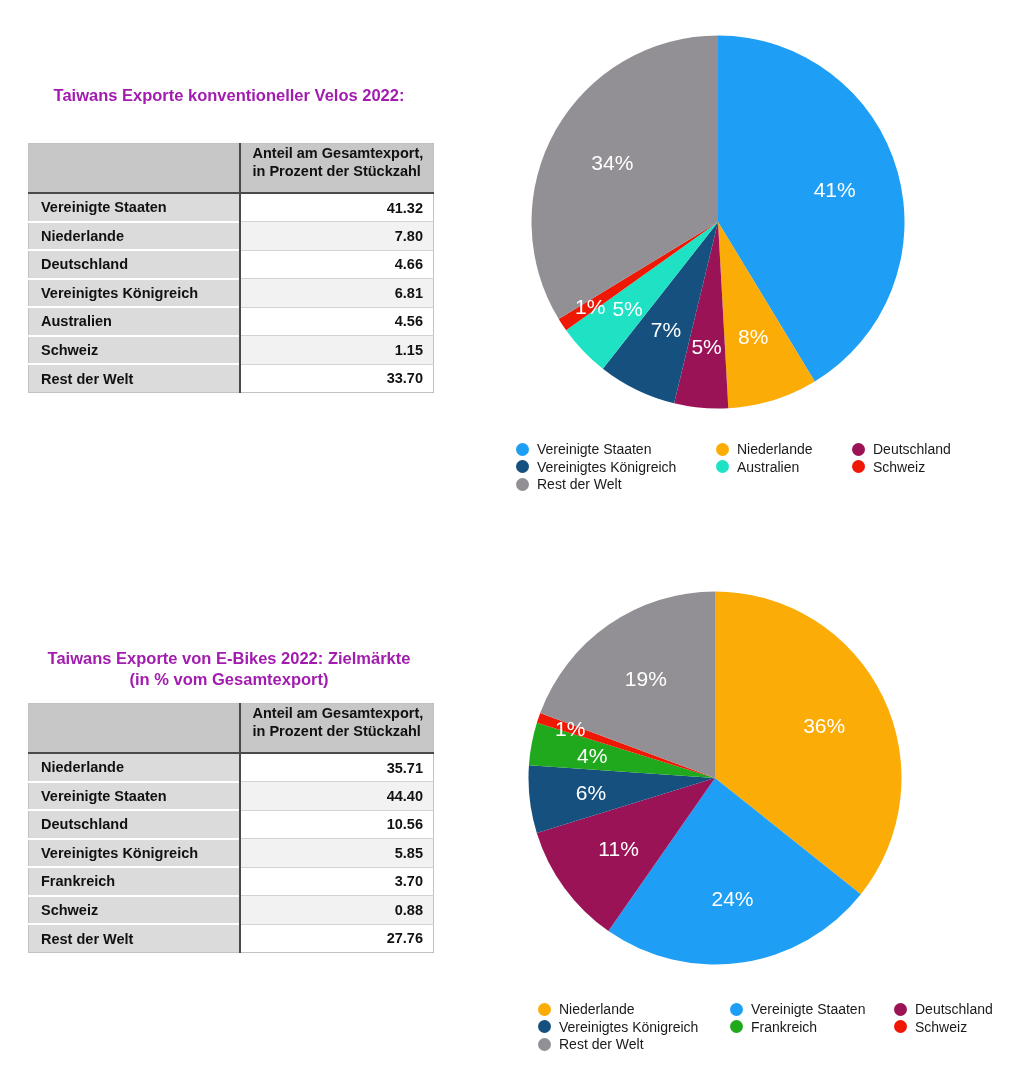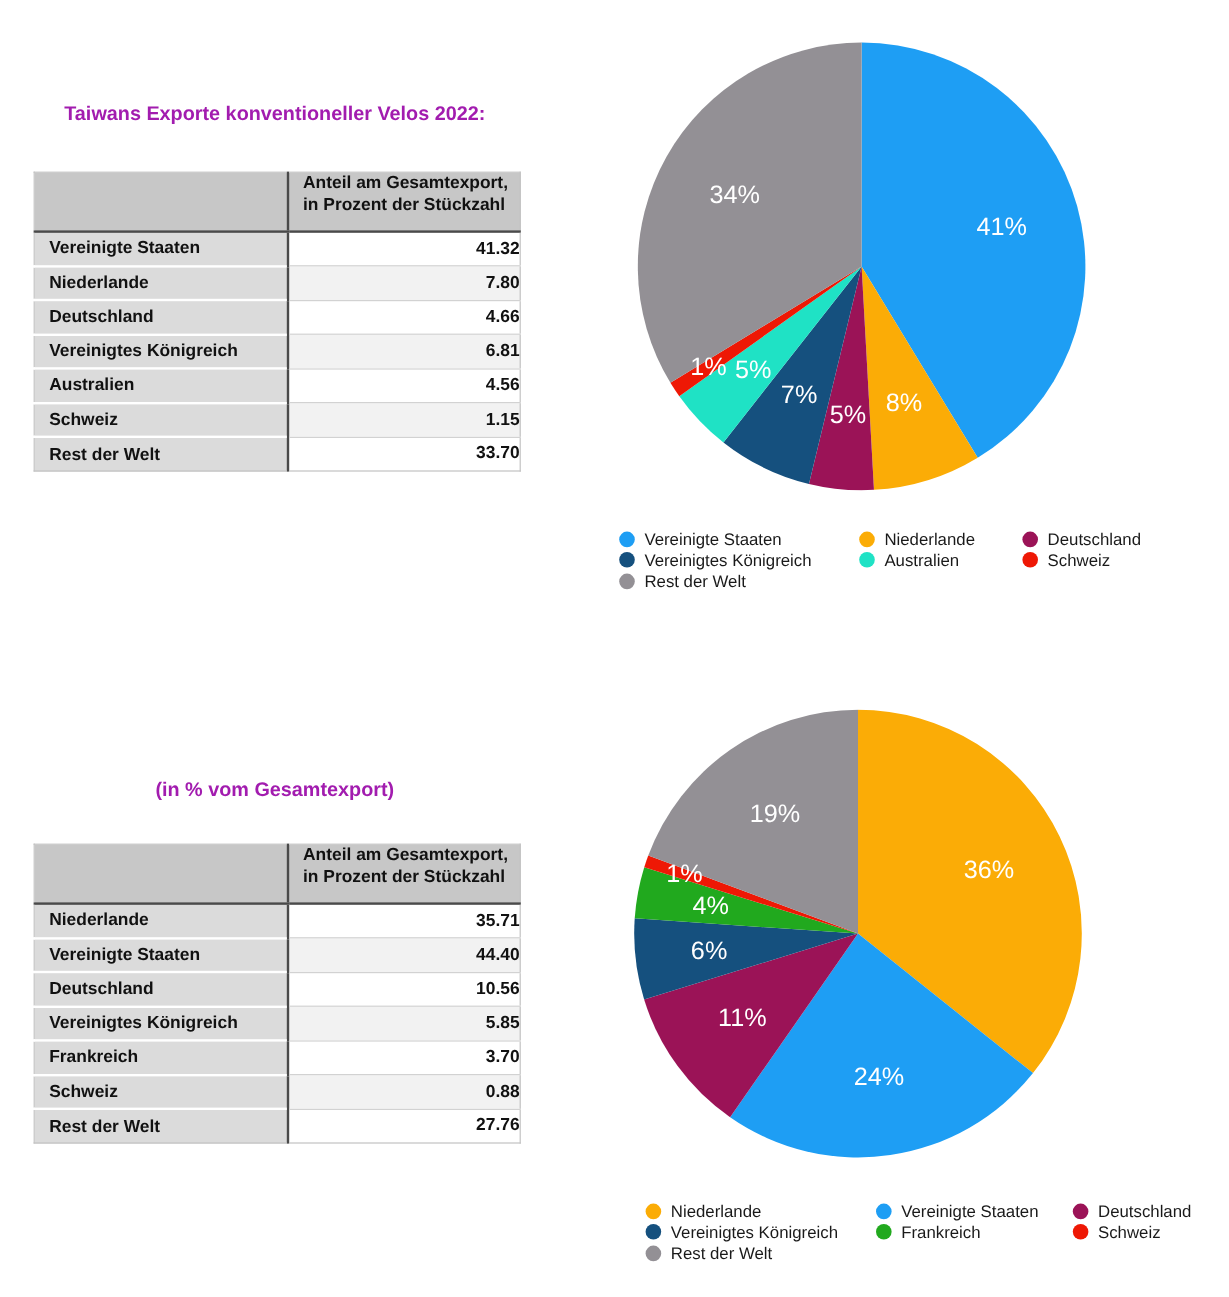--- a/index.html
+++ b/index.html
@@ -55,20 +55,21 @@
     vertical-align:middle;
   }
   .data-table td.c-label {
     background:#dbdbdb;
     padding-left:12px;
     border-top:2px solid #ffffff;
   }
   .data-table td.c-value {
     background:#ffffff;
     text-align:right;
+    padding-right:10px;
     border-left:2px solid #4a4a4a;
     border-top:1px solid #d2d2d2;
   }
   .data-table tr.alt td.c-value { background:#f2f2f2;margin-top:40px; }
 
   
   .pie { width:374px; height:374px; }
   .s1-pie { left:531px; top:35px; }
   .s2-pie { left:528px; top:591px; }
   .pie text {
@@ -190,20 +191,21 @@
       <span class="legend-dot" style="background: rgb(238, 24, 5);"></span>
       <span>Schweiz</span>
     </div>
     <div class="legend-item">
       <span class="legend-dot" style="background: rgb(147, 144, 149);"></span>
       <span>Rest der Welt</span>
     </div>
   </div>
 
 <div class="abs section-title s2-title">
+  <div>Taiwans Exporte von E-Bikes 2022: Zielmärkte</div>
   <div>(in % vom Gesamtexport)</div>
 </div>
 
 <table class="abs data-table s2-table">
   <colgroup>
       <col class="c1">
       <col class="c2">
     </colgroup>
   <thead>
     <tr>

